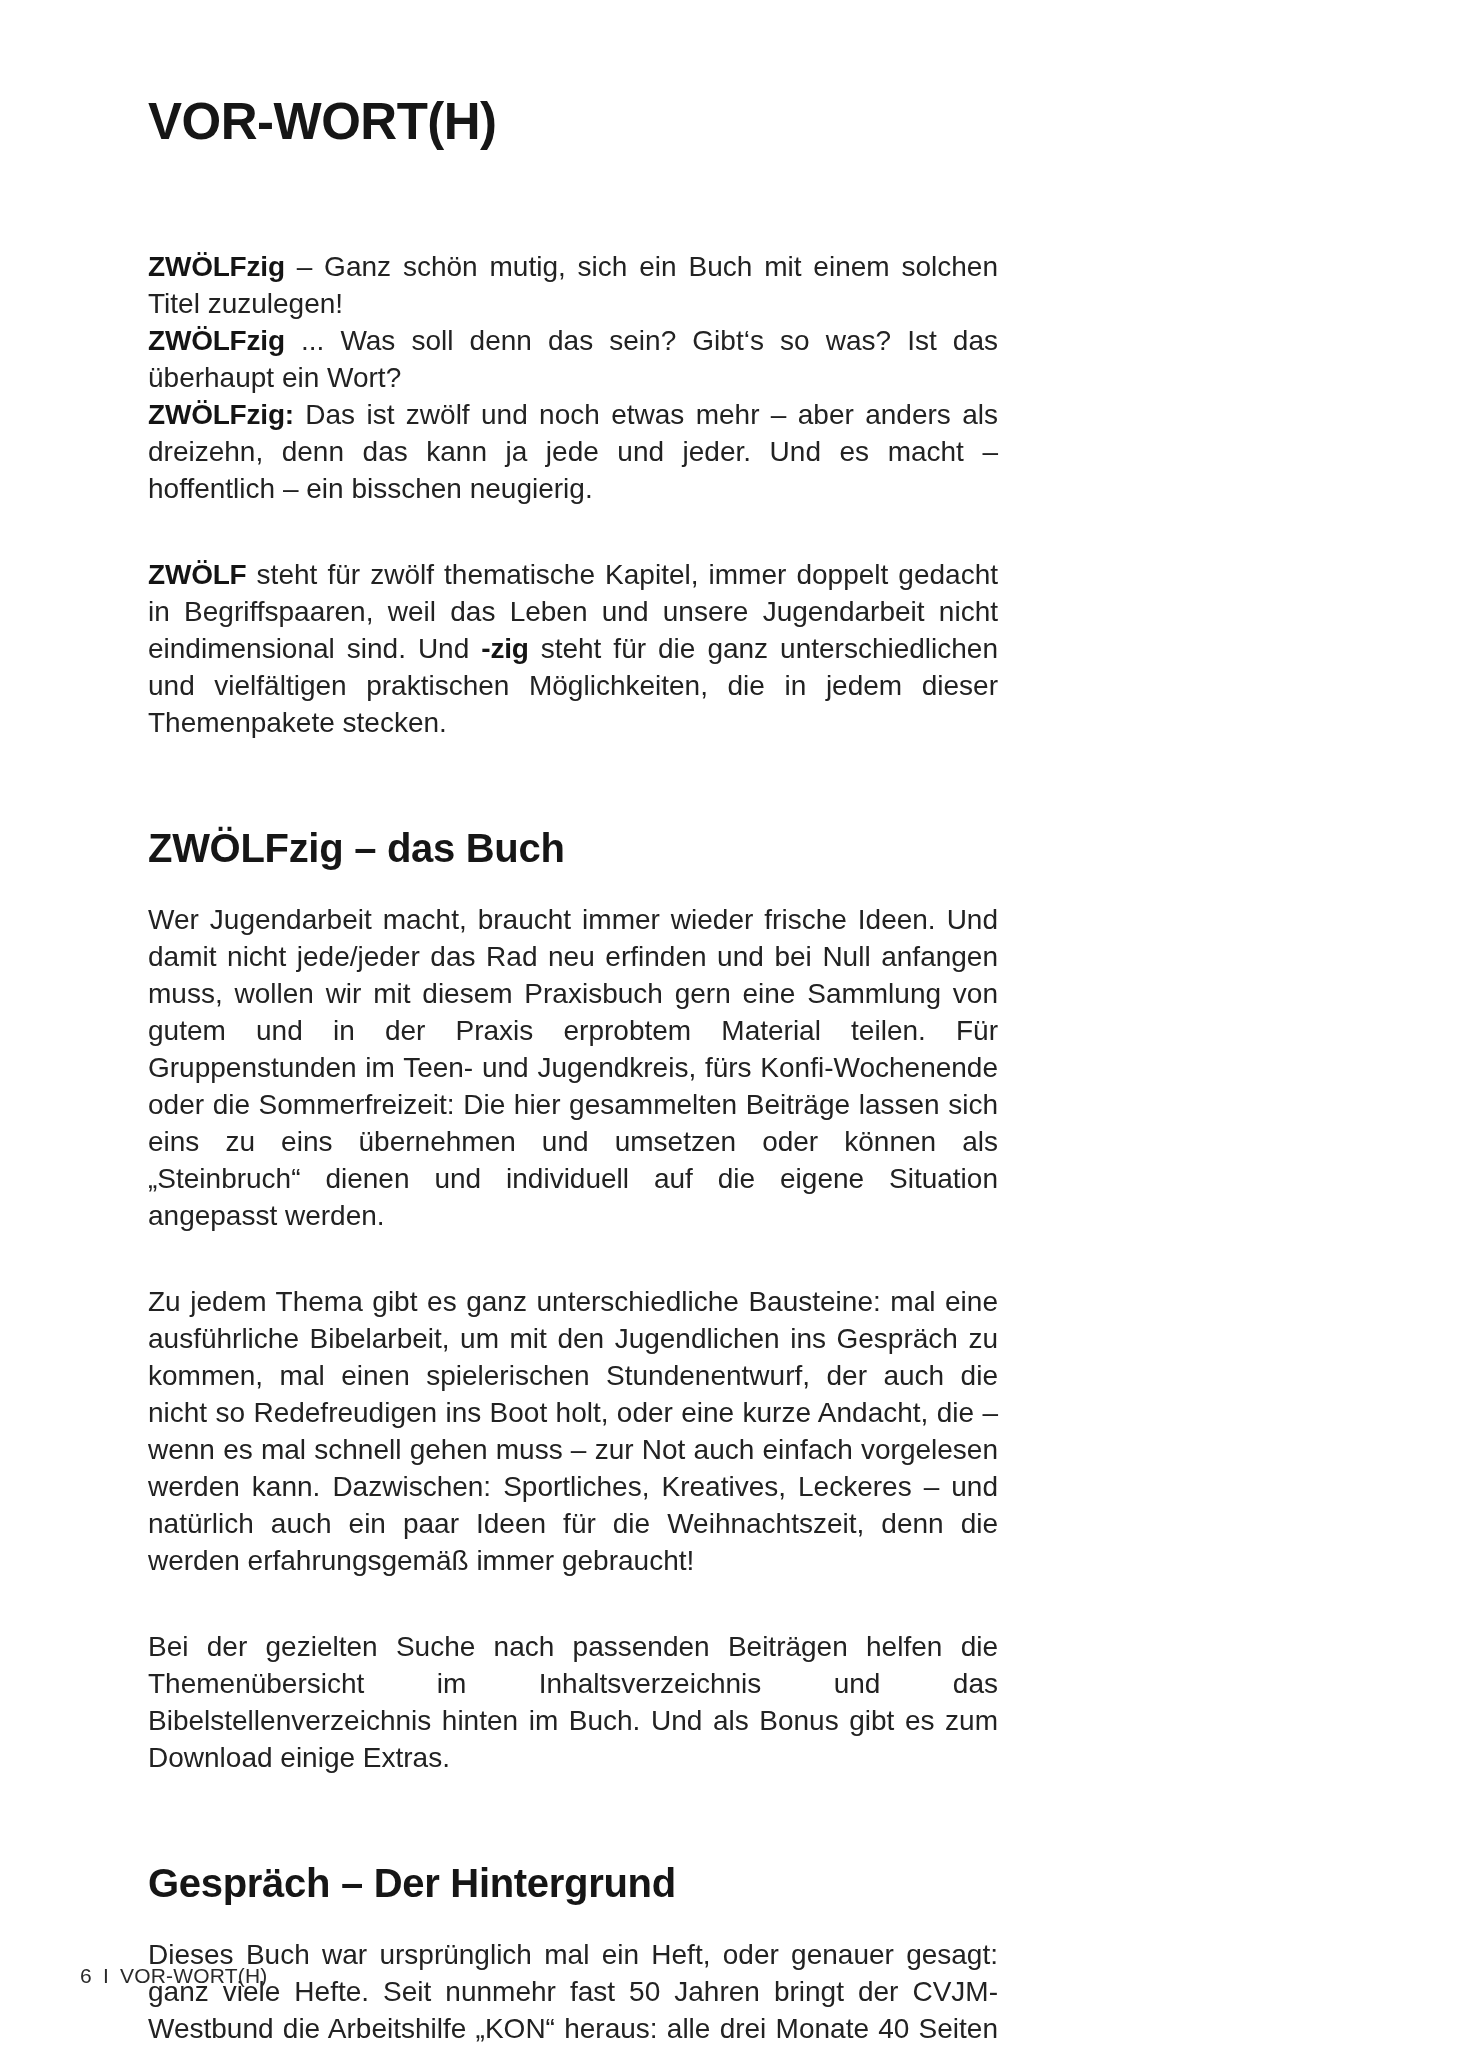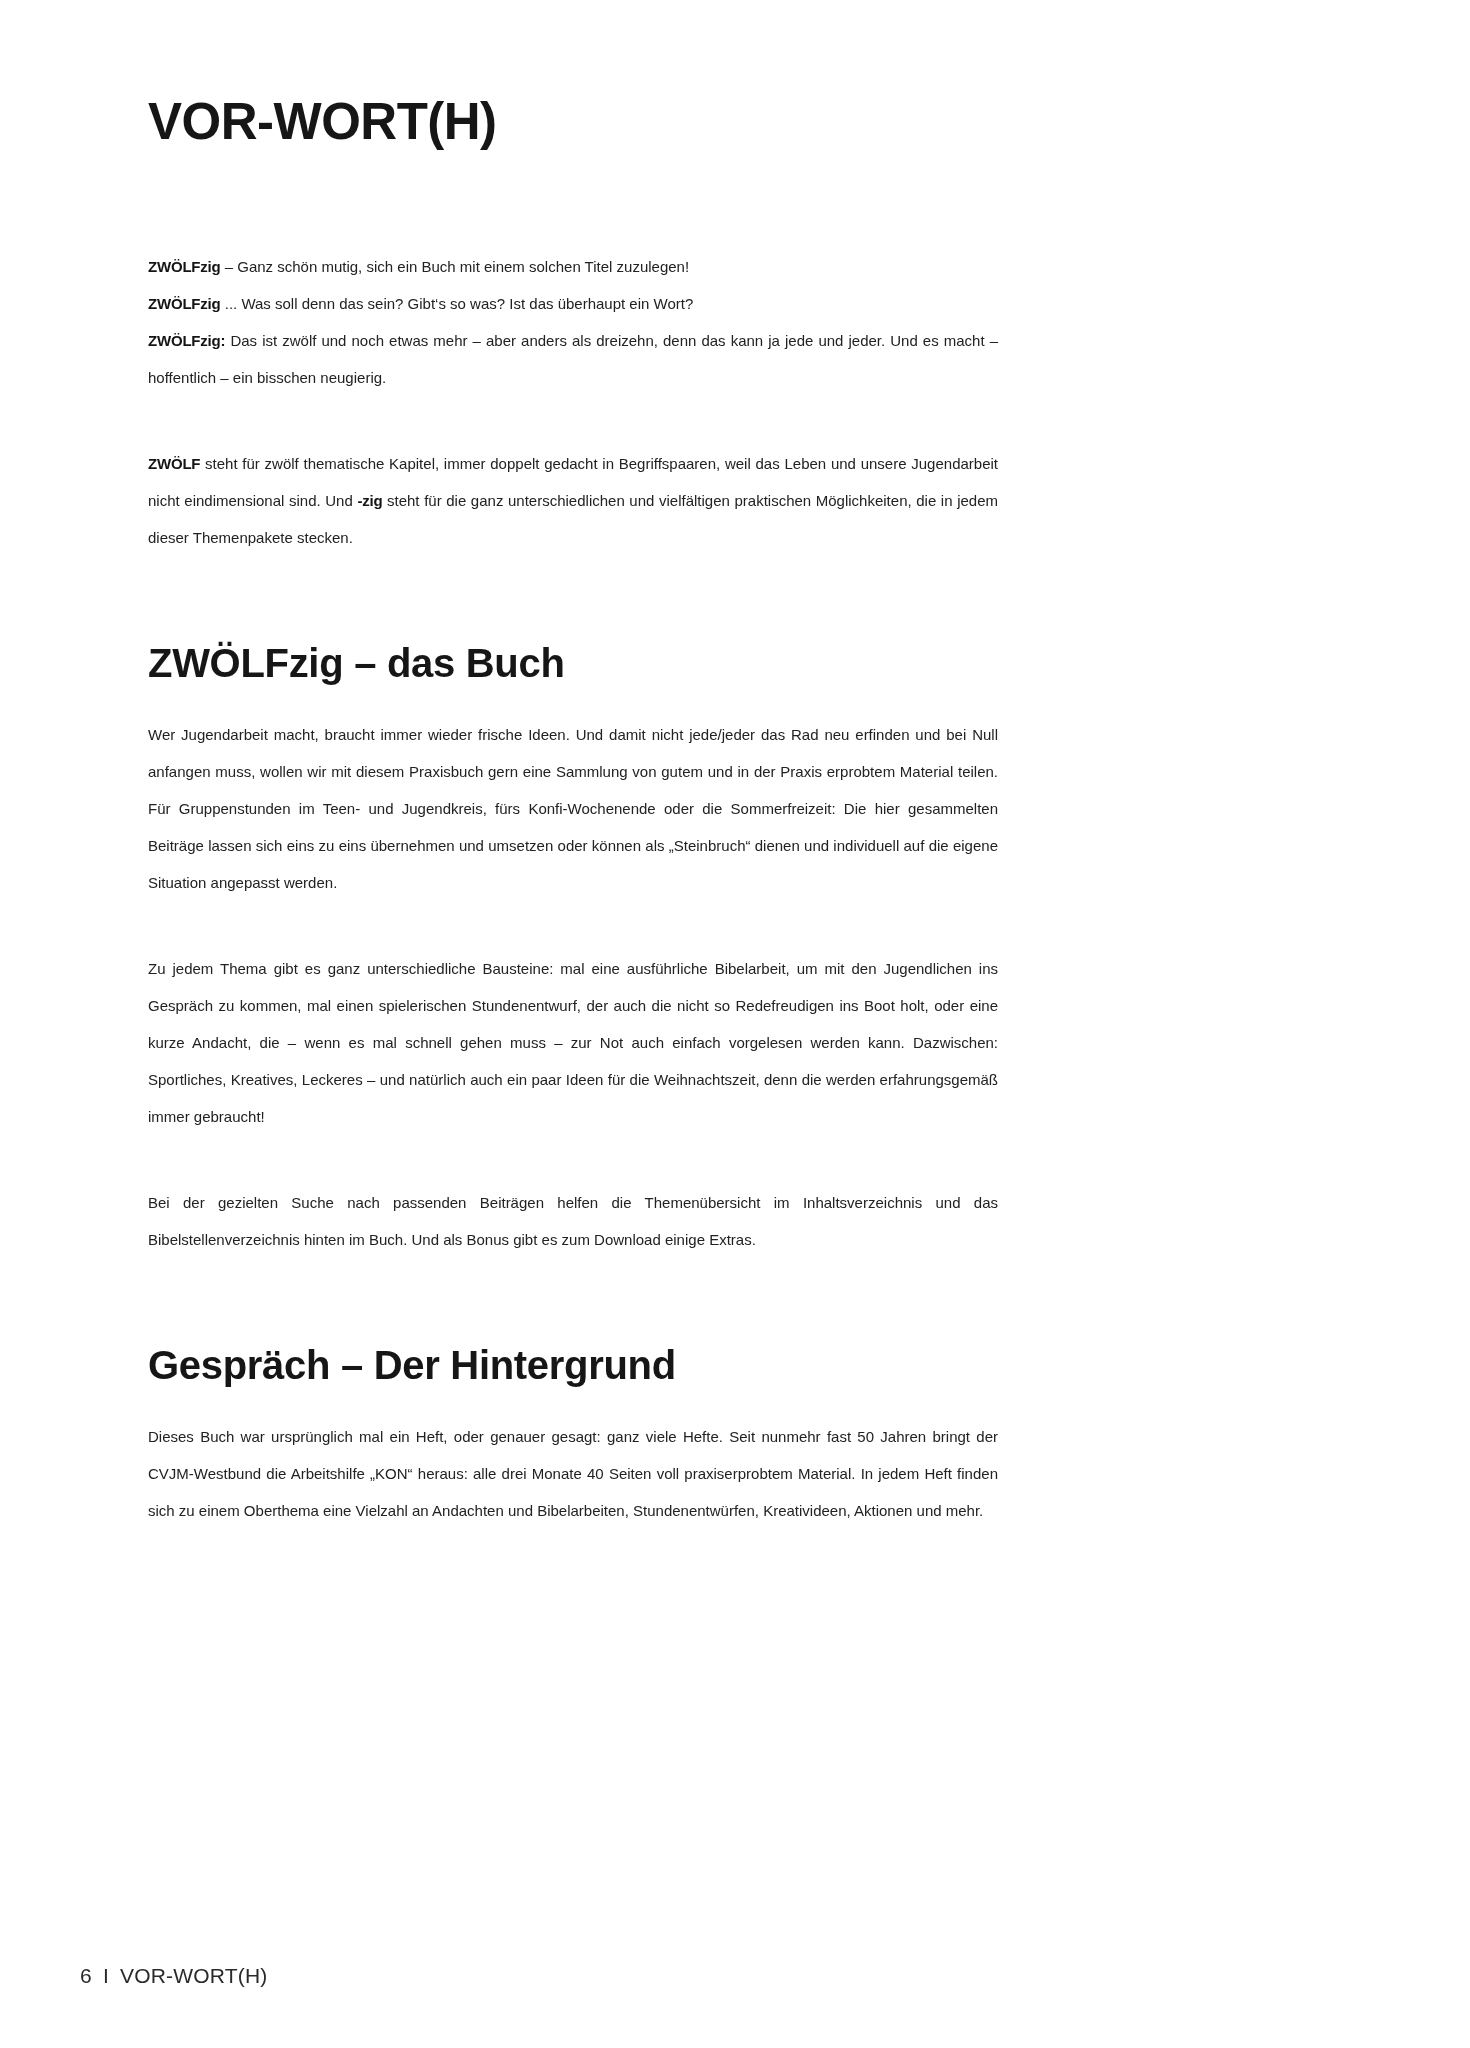--- a/index.html
+++ b/index.html
@@ -33,21 +33,21 @@
   }
   h2.section-heading {
     font-size: 40px;
     font-weight: 900;
     letter-spacing: -0.3px;
     color: #161616;
     margin: 84px 0 30px 0;
     line-height: 1.15;
   }
   p.para {
-    font-size: 15px;
+    font-size: 28px;
     line-height: 37px;
     text-align: justify;
     text-align-last: left;
     hyphens: auto;
     -webkit-hyphens: auto;
     margin: 0 0 49px 0;
     color: #222222;
   }
   p.para strong {
     font-weight: bold;

